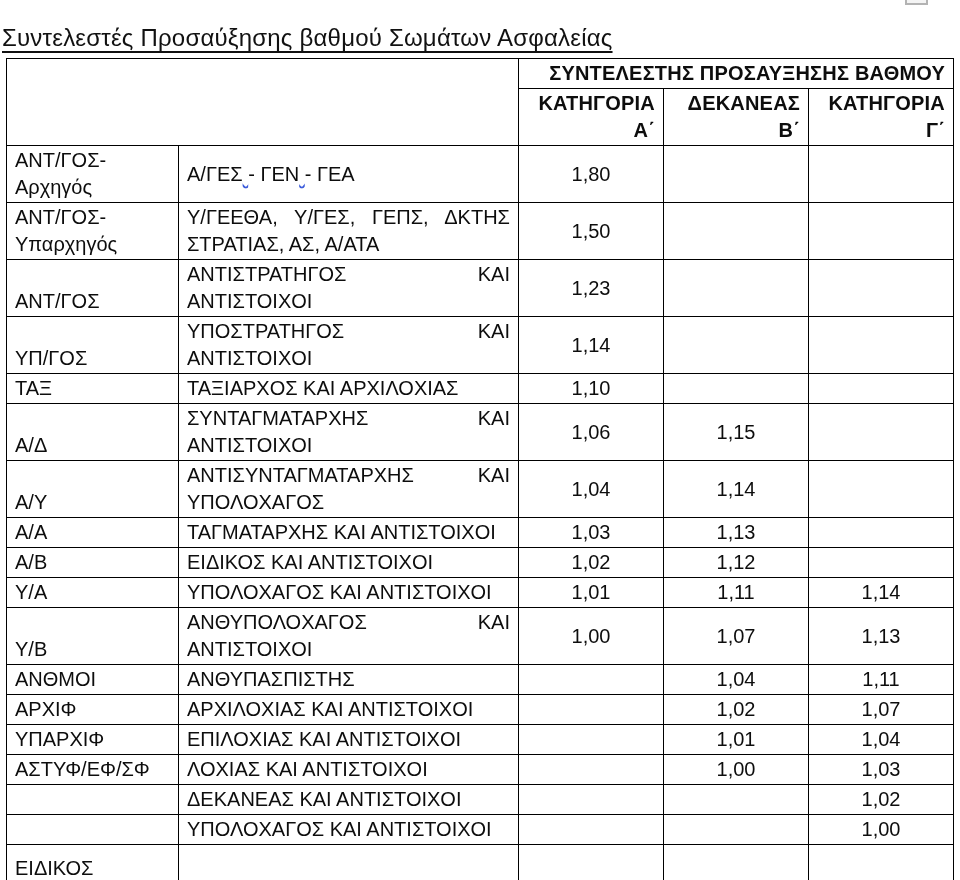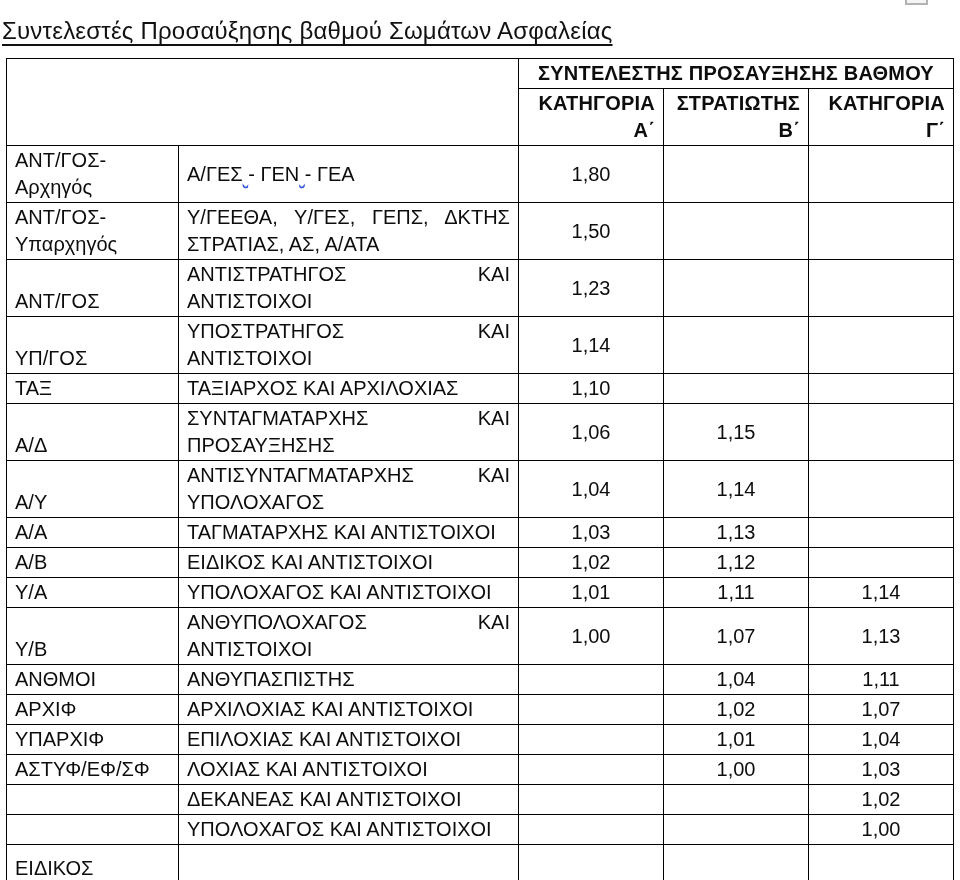--- a/index.html
+++ b/index.html
@@ -8,21 +8,21 @@
     width: 960px; height: 880px;
     background: #ffffff;
     font-family: "Liberation Sans", "DejaVu Sans", sans-serif;
     color: #0d0d0d;
     overflow: hidden;
   }
   .page { position: relative; width: 960px; height: 880px; }
 
   .doc-title {
     position: absolute;
-    left: 2px; top: 1px;
+    left: 2px; top: 8px;
     font-size: 24px;
     font-weight: 400;
     letter-spacing: 0.2px;
     text-decoration: underline;
     text-decoration-thickness: 2px;
     text-underline-offset: 5px;
     color: #111;
     white-space: nowrap;
   }
 
@@ -48,21 +48,21 @@
   table.coef col.c-desc { width: 340px; }
   table.coef col.c-cat  { width: 145px; }
 
   table.coef th, table.coef td {
     border: 1.6px solid #000;
     padding: 1px 8px;
     overflow: hidden;
   }
 
   th.group-h {
-    text-align: center;
+    text-align: right;
     font-weight: 700;
     font-size: 20px;
     padding: 1px 6px;
     height: 30px;
     vertical-align: middle;
     letter-spacing: 0.2px;
   }
   th.cat-h {
     text-align: right;
     font-weight: 700;
@@ -114,21 +114,21 @@
         <col class="c-cat">
         <col class="c-cat">
     </colgroup>
     <thead>
       <tr>
         <th class="empty-corner" colspan="2" rowspan="2"></th>
         <th class="group-h" colspan="3">ΣΥΝΤΕΛΕΣΤΗΣ ΠΡΟΣΑΥΞΗΣΗΣ ΒΑΘΜΟΥ</th>
       </tr>
       <tr>
         <th class="cat-h">ΚΑΤΗΓΟΡΙΑ Α΄</th>
-        <th class="cat-h">ΣΤΡΑΤΙΩΤΗΣ Β΄</th>
+        <th class="cat-h">ΔΕΚΑΝΕΑΣ Β΄</th>
         <th class="cat-h">ΚΑΤΗΓΟΡΙΑ Γ΄</th>
       </tr>
     </thead>
     <tbody id="rows">
         <tr>
           <td class="rank">ΑΝΤ/ΓΟΣ-Αρχηγός</td>
           <td class="desc">Α/ΓΕΣ<span class="sq"> </span>- ΓΕΝ<span class="sq"> </span>- ΓΕΑ</td>
           <td class="val">1,80</td>
           <td class="val"></td>
           <td class="val"></td>
@@ -156,21 +156,21 @@
         </tr>
         <tr>
           <td class="rank">ΤΑΞ</td>
           <td class="desc">ΤΑΞΙΑΡΧΟΣ ΚΑΙ ΑΡΧΙΛΟΧΙΑΣ</td>
           <td class="val">1,10</td>
           <td class="val"></td>
           <td class="val"></td>
         </tr>
         <tr>
           <td class="rank">Α/Δ</td>
-          <td class="desc">ΣΥΝΤΑΓΜΑΤΑΡΧΗΣ ΚΑΙ ΠΡΟΣΑΥΞΗΣΗΣ</td>
+          <td class="desc">ΣΥΝΤΑΓΜΑΤΑΡΧΗΣ ΚΑΙ ΑΝΤΙΣΤΟΙΧΟΙ</td>
           <td class="val">1,06</td>
           <td class="val">1,15</td>
           <td class="val"></td>
         </tr>
         <tr>
           <td class="rank">Α/Υ</td>
           <td class="desc">ΑΝΤΙΣΥΝΤΑΓΜΑΤΑΡΧΗΣ ΚΑΙ ΥΠΟΛΟΧΑΓΟΣ</td>
           <td class="val">1,04</td>
           <td class="val">1,14</td>
           <td class="val"></td>

